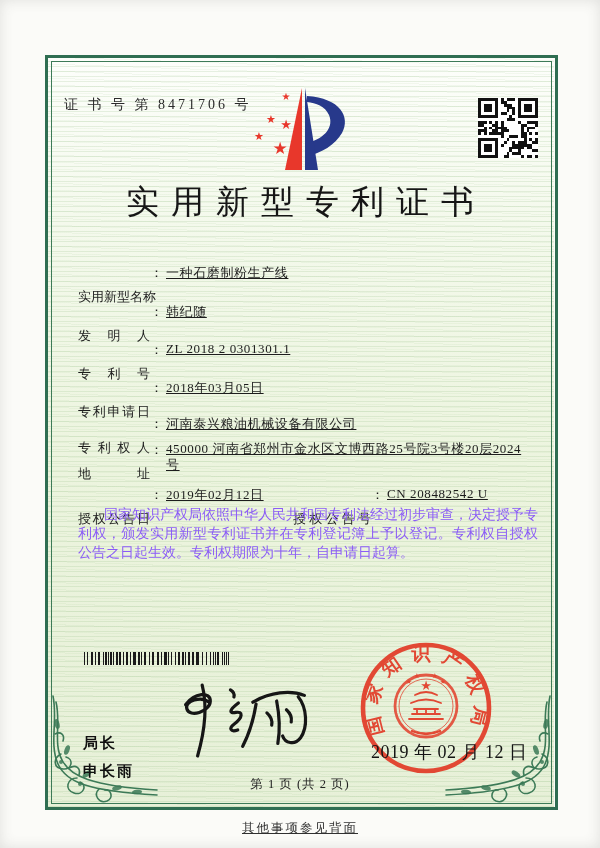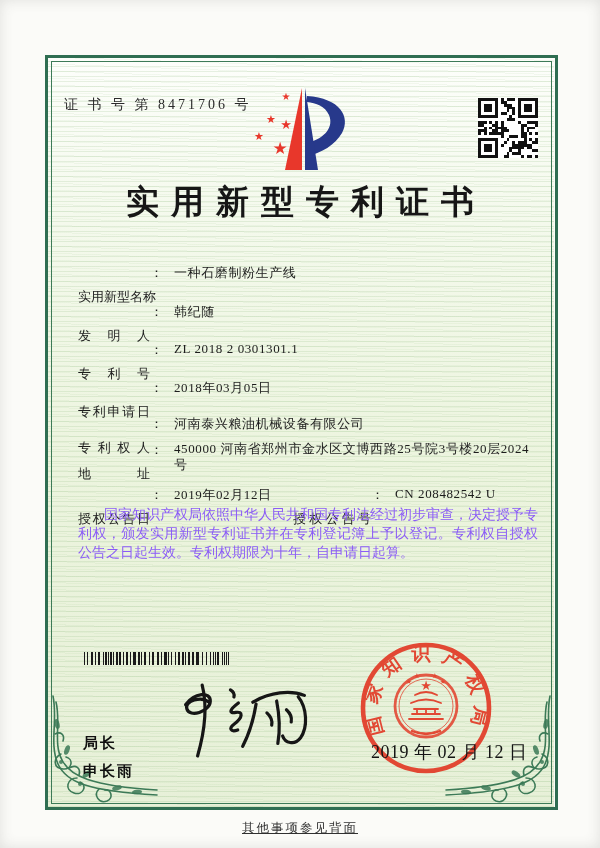--- a/index.html
+++ b/index.html
@@ -36,34 +36,34 @@
   .corner.bl{left:47px;top:694px;}
   .corner.br{right:44px;top:694px;transform:scaleX(-1);}
   .cert-no{
     position:absolute;left:64px;top:96px;
     font-size:14px;letter-spacing:3px;color:#2a2a2a;
   }
   .logo{position:absolute;left:250px;top:82px;width:110px;height:92px;}
   .qr{position:absolute;left:478px;top:98px;width:60px;height:60px;background:#fff;}
   .title{
     position:absolute;left:0;top:180px;width:100%;
-    text-align:center;font-size:33px;font-weight:700;
+    text-align:center;font-size:33px;font-weight:400;
     letter-spacing:12px;padding-left:12px;box-sizing:border-box;
     color:#161616;margin:0;
   }
   .fields{position:absolute;left:78px;top:0;width:470px;font-size:13px;color:#1d1d1d;}
   .frow{position:absolute;left:0;white-space:nowrap;}
   .flabel{
     display:inline-block;width:72px;
     text-align:justify;text-align-last:justify;
     vertical-align:top;
     margin-top:24px;
   }
   .fcolon{display:inline-block;vertical-align:top;}
-  .fvalue{display:inline-block;margin-left:11px;vertical-align:top;letter-spacing:.6px;}
+  .fvalue{display:inline-block;margin-left:3px;vertical-align:top;letter-spacing:.6px;text-decoration:underline;}
   .frow.addr{white-space:normal;}
   .frow.addr .fvalue{width:362px;line-height:16px;}
   .grant2{position:absolute;left:215px;top:0;white-space:nowrap;}
   .grant2 .flabel{width:78px;}
   .body-text{
     position:absolute;left:78px;top:506px;width:460px;
     font-size:14px;line-height:18.8px;text-align:justify;color:#8b5cf6;
   }
   .body-text p{margin:0;text-indent:26px;}
   .barcode{position:absolute;left:84px;top:652px;width:148px;height:13px;}
@@ -401,15 +401,16 @@
     </g>
     <defs>
       <path id="seal-arc" d="M 30.7,97.5 A 48,48 0 1 1 109.3,97.5" fill="none"></path>
     </defs>
     <text font-size="19" font-weight="bold" fill="#e23c28" letter-spacing="10">
       <textPath href="#seal-arc" startOffset="50%" text-anchor="middle">国家知识产权局</textPath>
     </text>
   </svg>
   <div class="seal-date">2019 年 02 月 12 日</div>
 
+  <div class="page-footer">第 1 页 (共 2 页)</div>
   <div class="back-note">其他事项参见背面</div>
 
 </div>
 
 </body></html>

